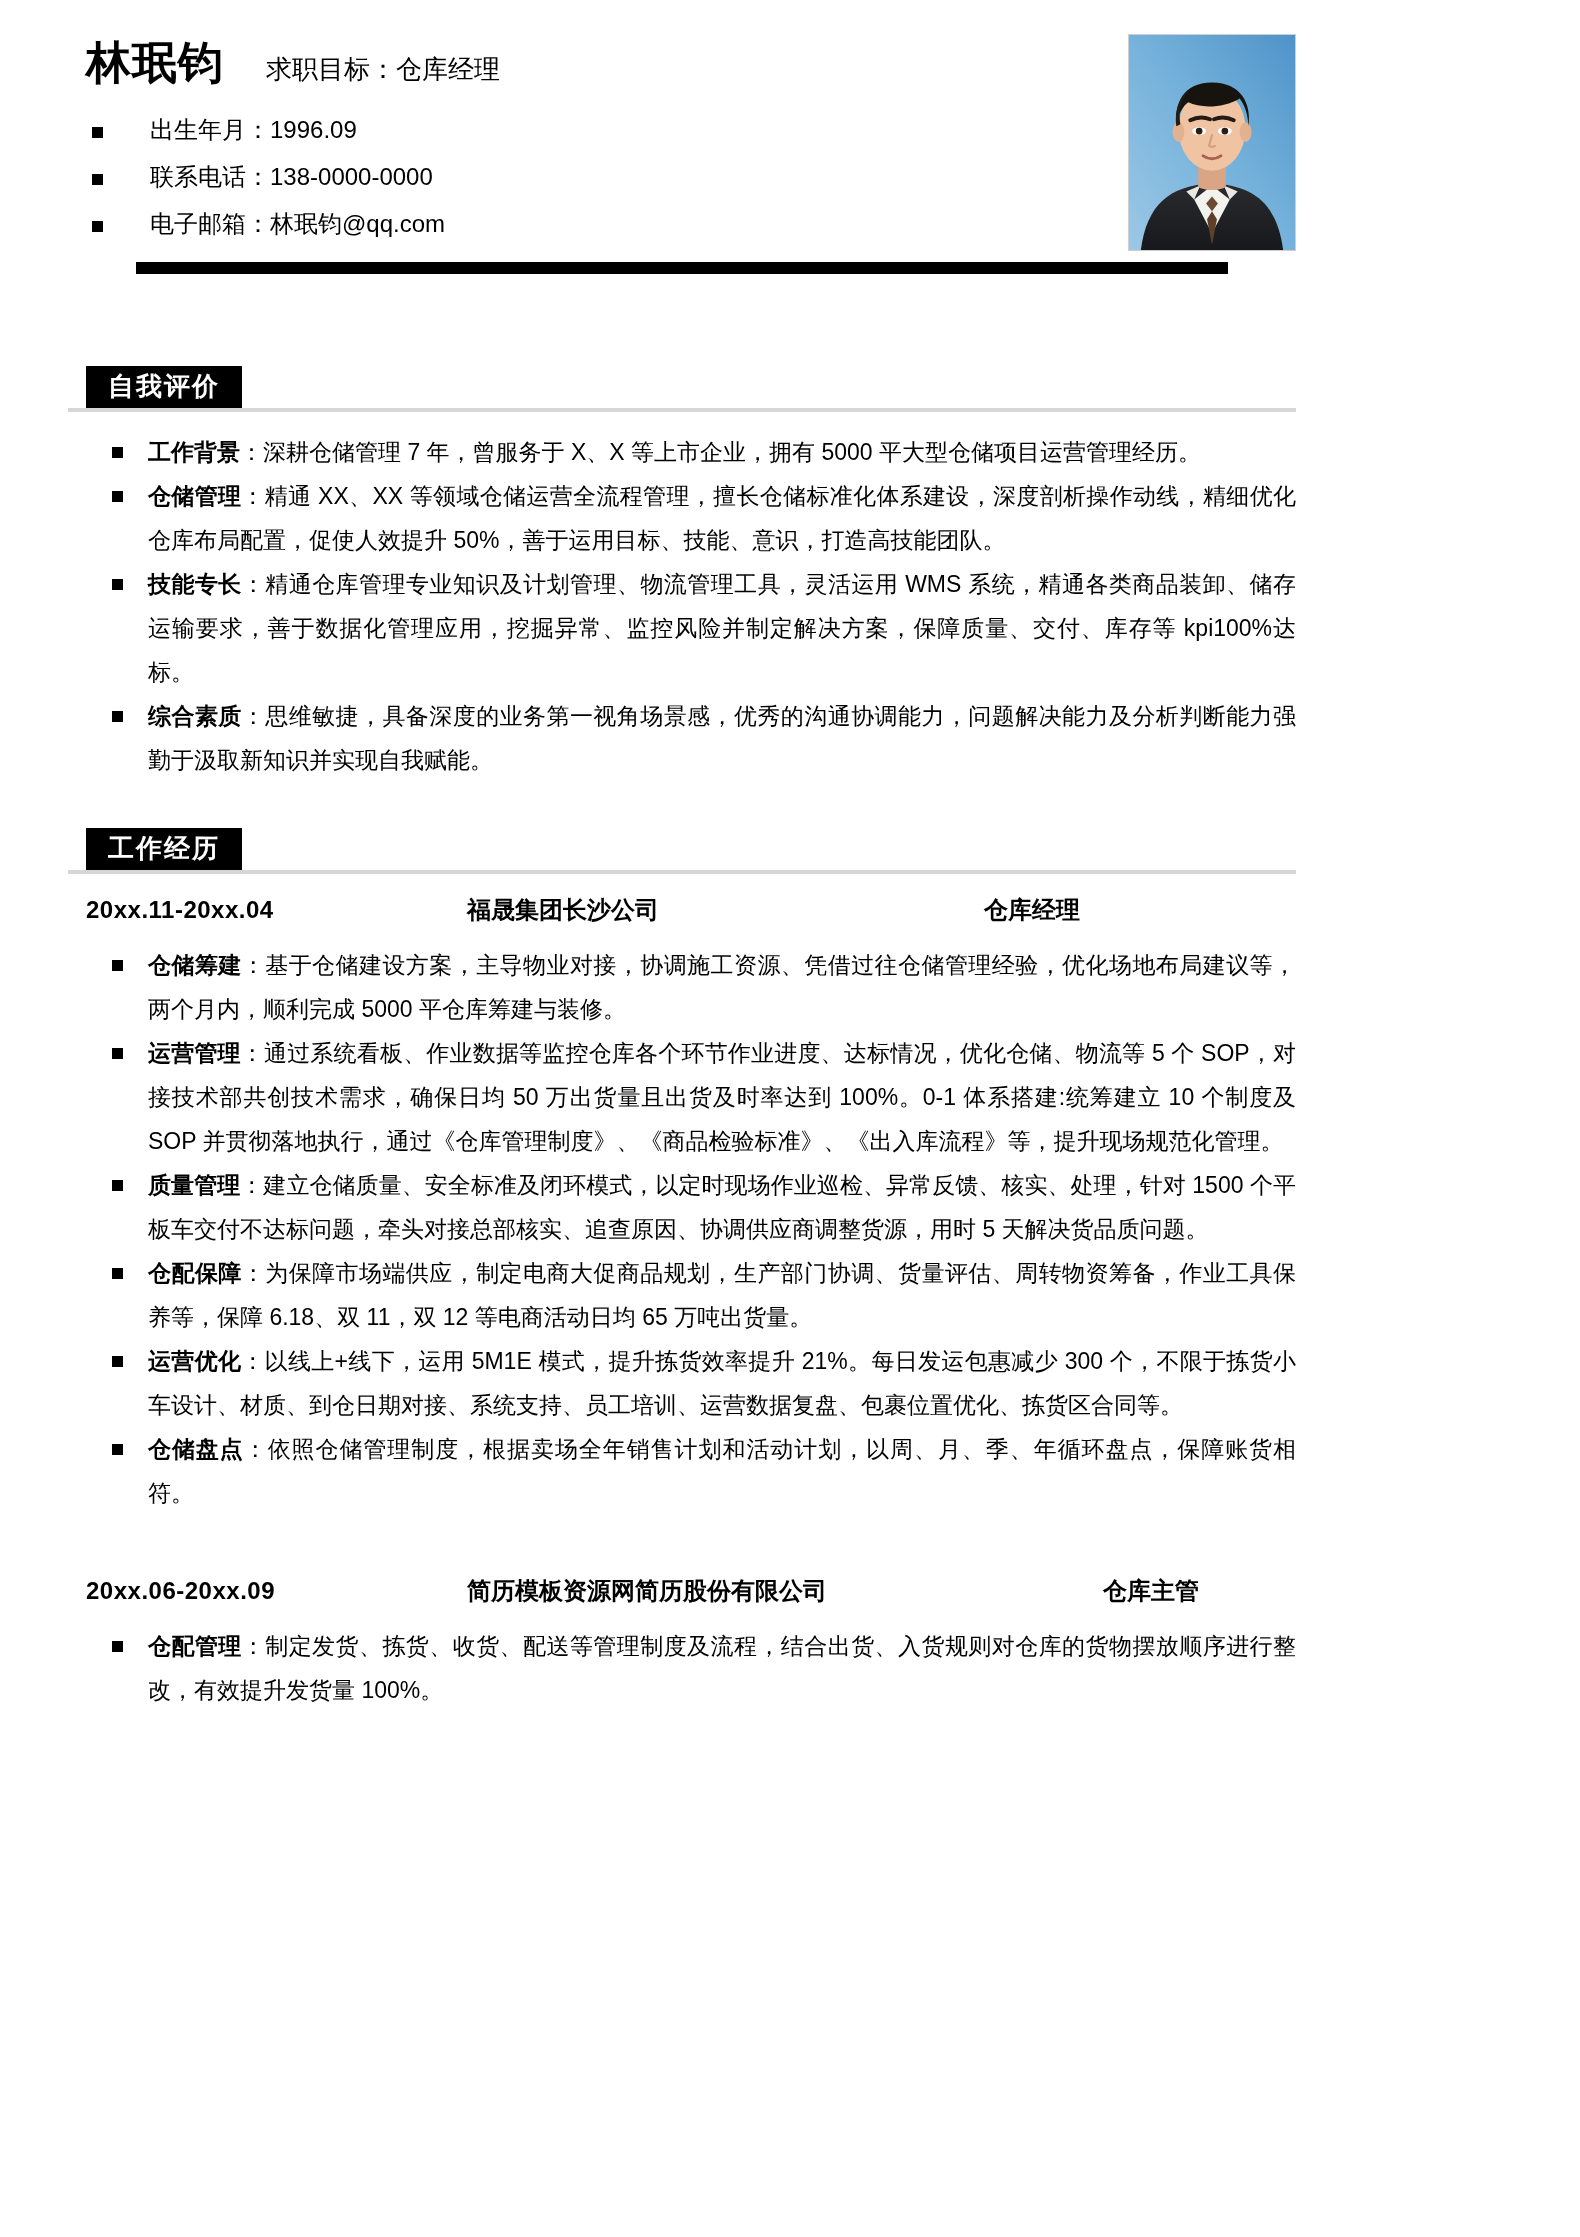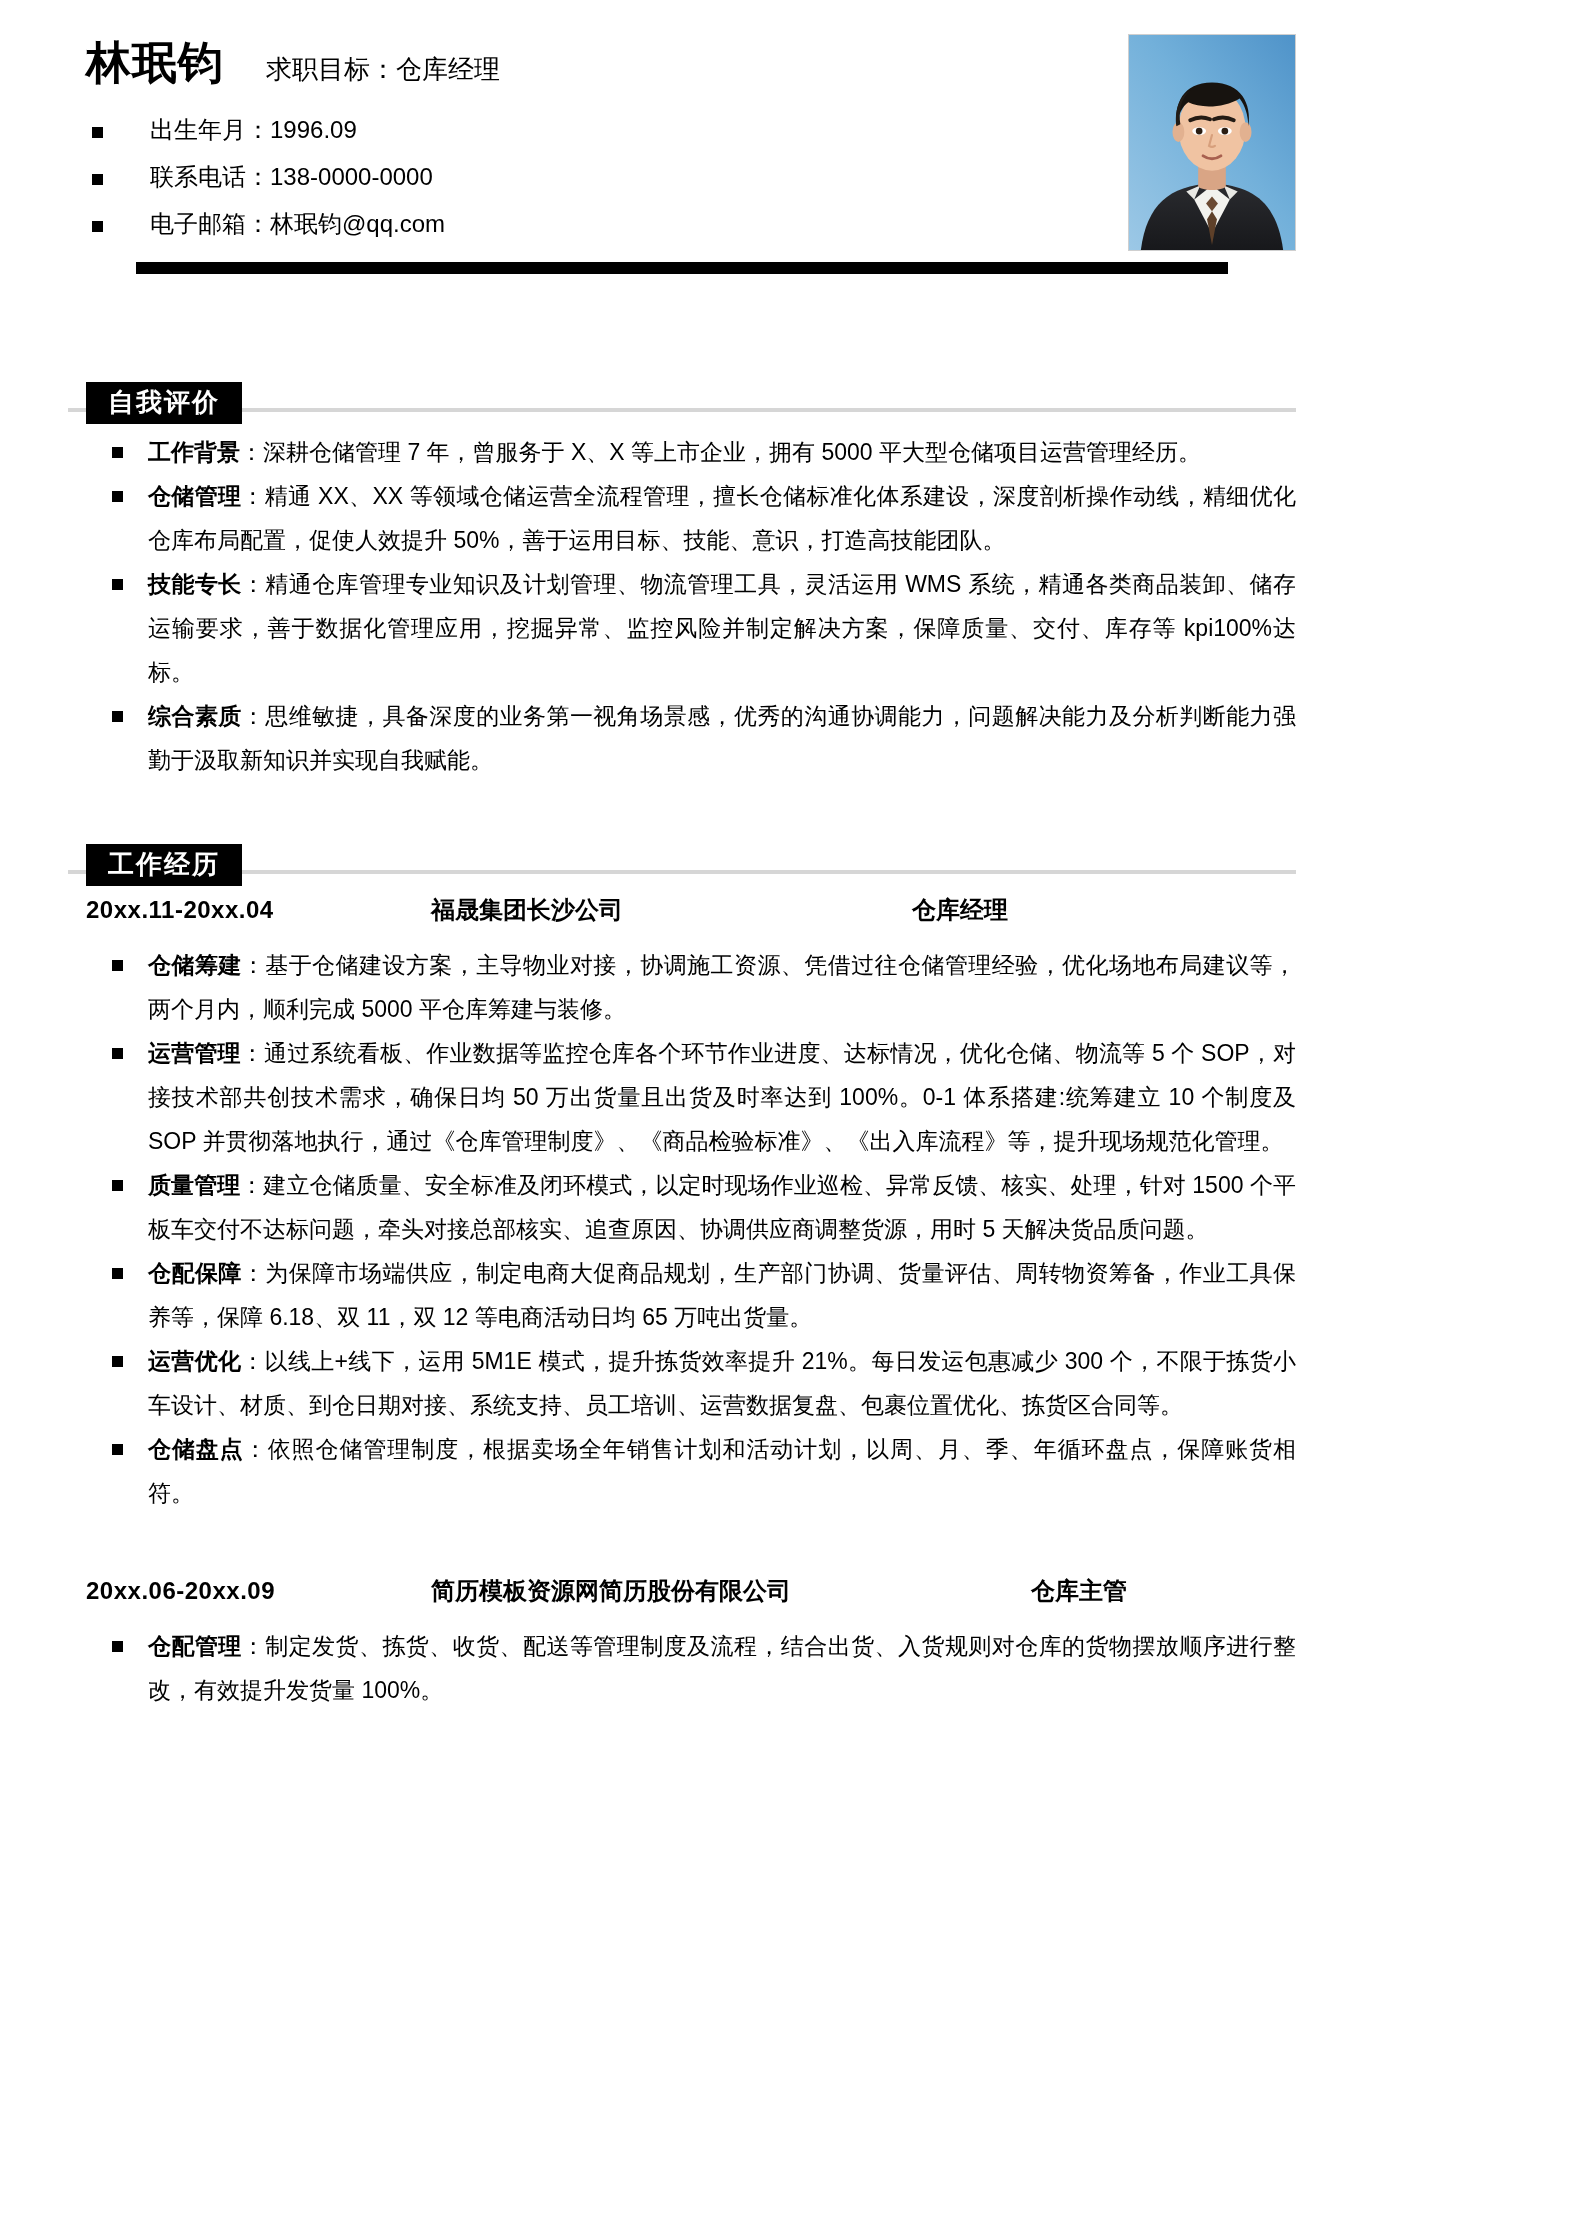--- a/index.html
+++ b/index.html
@@ -101,21 +101,21 @@
     margin: 0 68px;
   }
   .section-head {
     position: relative;
     height: 46px;
     margin-top: 46px;
   }
   .section-tag {
     position: absolute;
     left: 18px;
-    top: 16px;
+    top: 0;
     background: #000;
     color: #fff;
     font-size: 26px;
     font-weight: 700;
     letter-spacing: 2px;
     padding: 7px 22px 9px 22px;
     line-height: 1;
     z-index: 2;
   }
   .section-rule {
@@ -155,20 +155,21 @@
   }
 
   
   .job-head {
     display: flex;
     margin-top: 22px;
     margin-left: 18px;
     font-size: 24px;
     font-weight: 700;
     line-height: 1.2;
+    gap: 36px;
   }
   .job-date { width: 345px; flex: 0 0 345px; letter-spacing: 0.5px; }
   .job-company { width: 445px; flex: 0 0 445px; text-align: left; }
   .job-title { flex: 1 1 auto; text-align: left; padding-left: 36px; }
 
   .job2 .job-company { width: 500px; flex: 0 0 500px; }
   .job2 .job-title { padding-left: 100px; }
 
   .spacer-lg { height: 40px; }
 </style>

